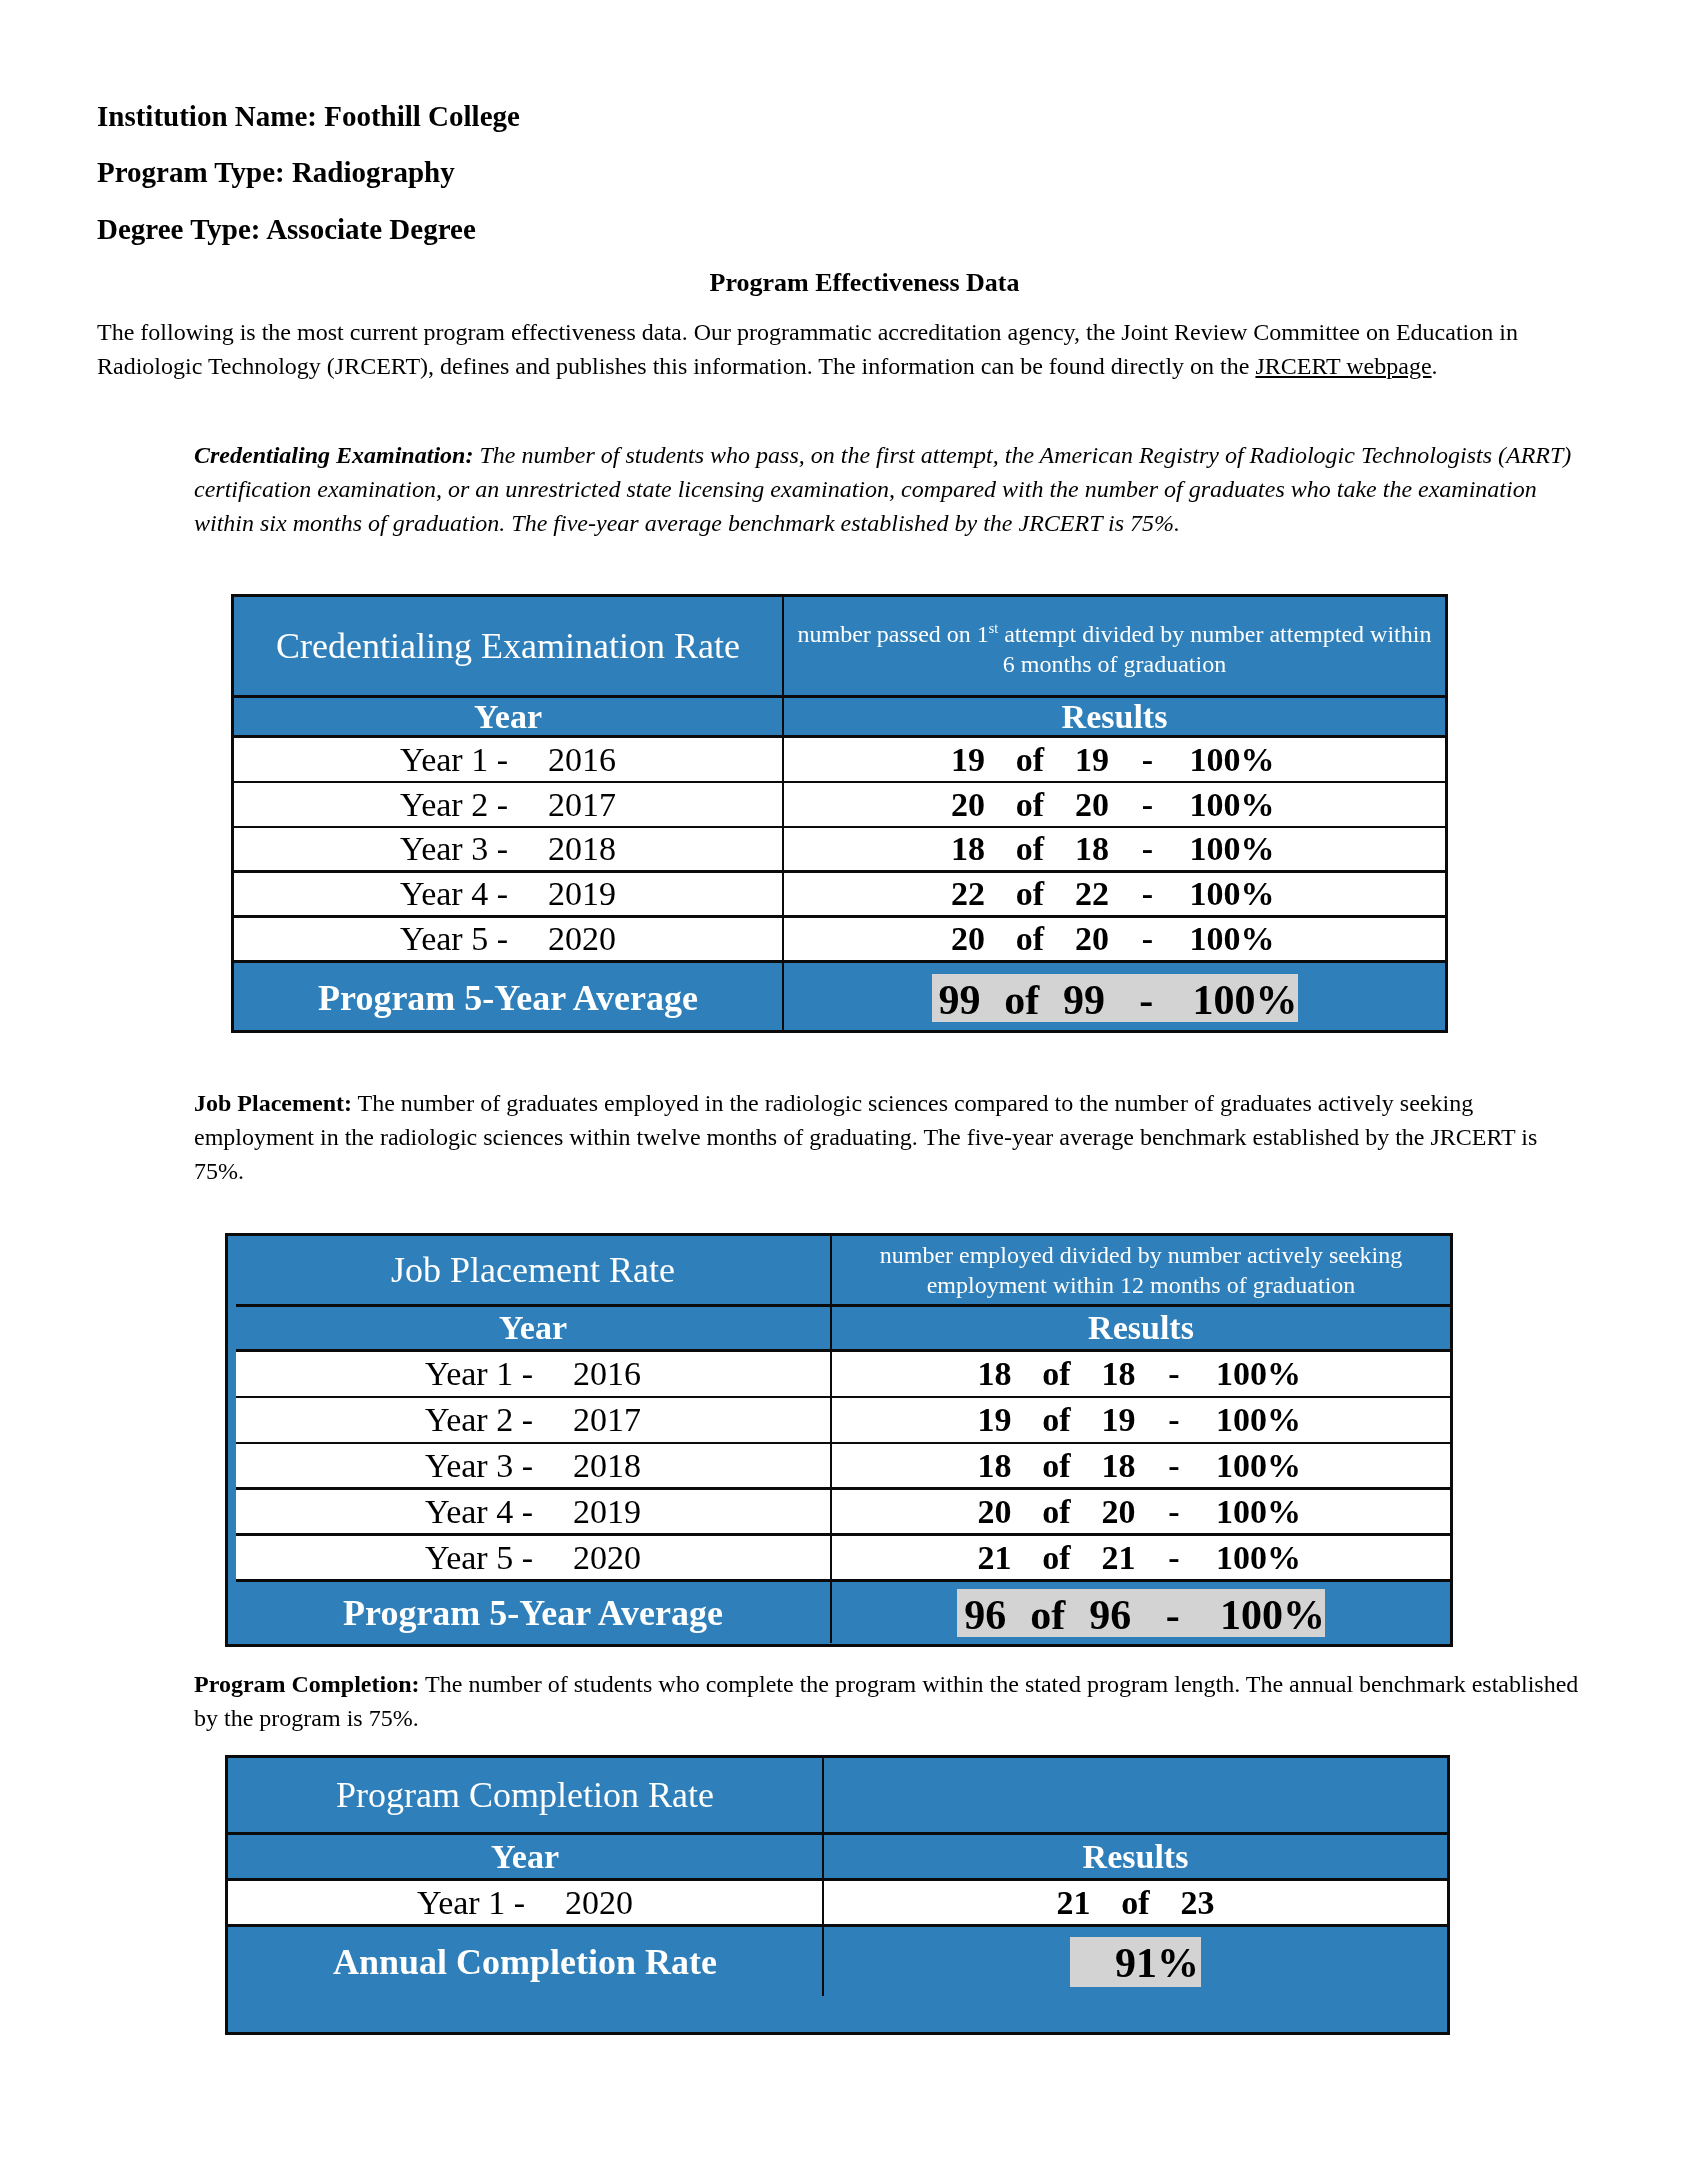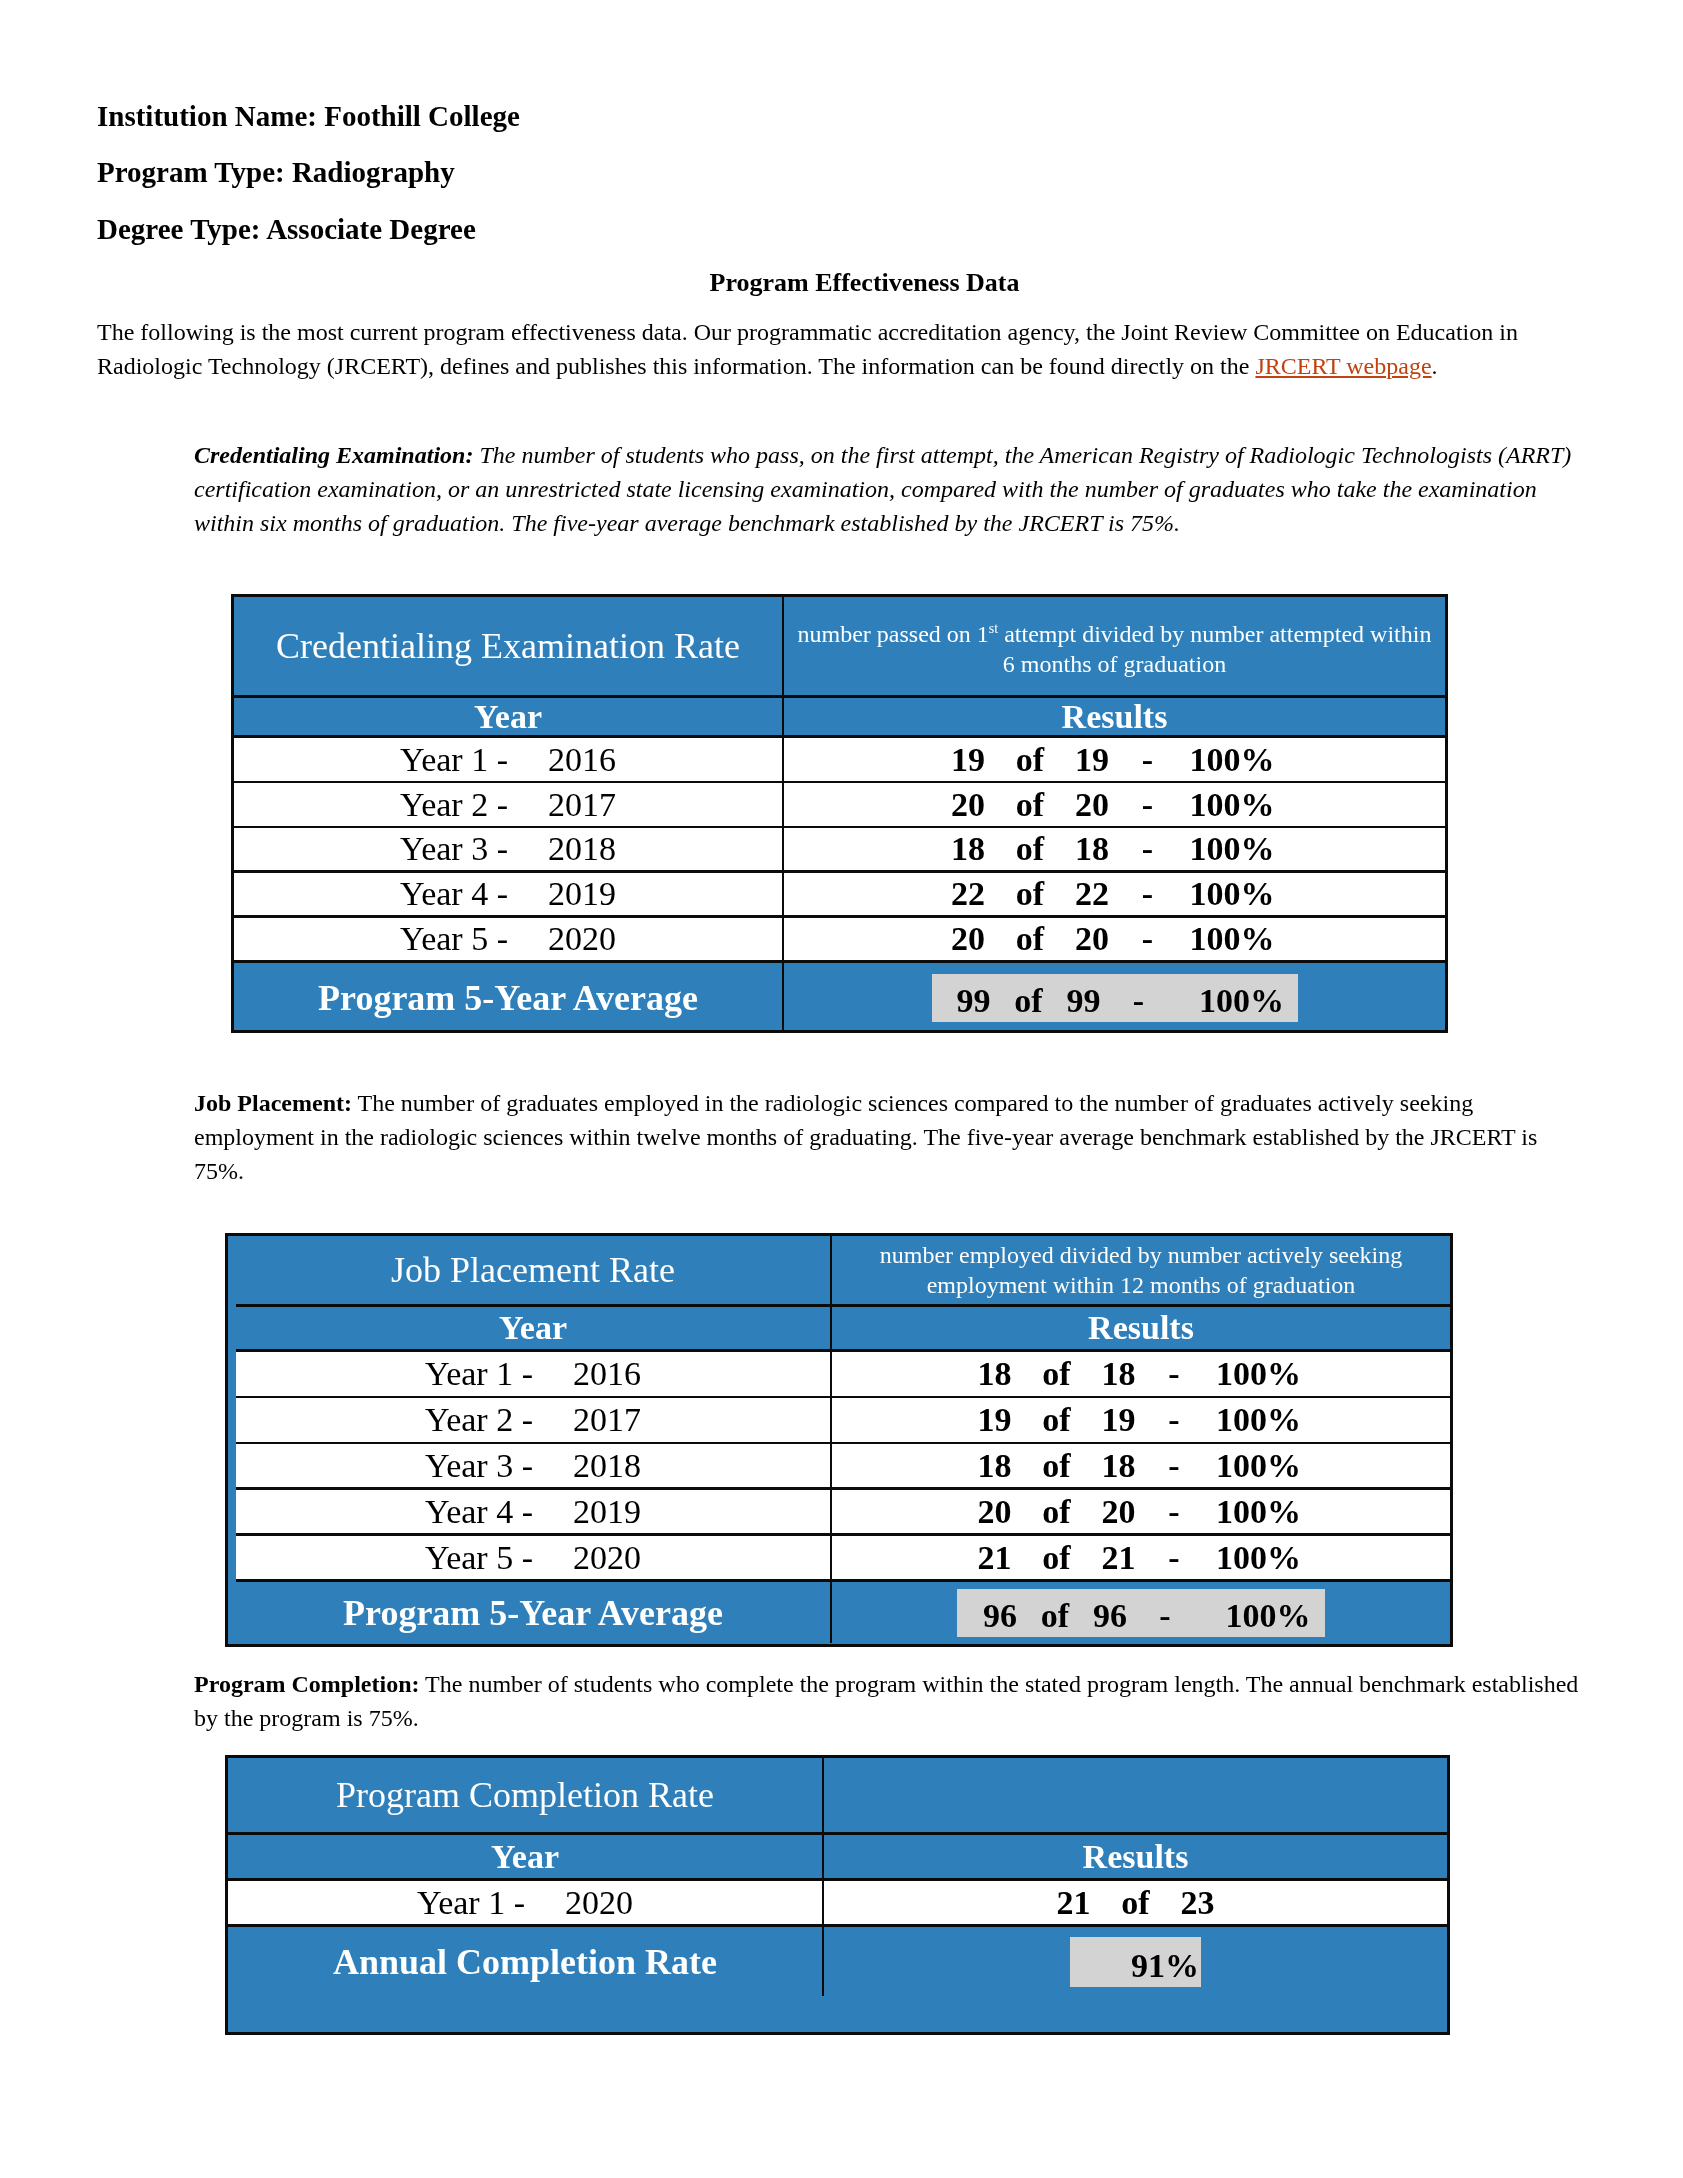--- a/index.html
+++ b/index.html
@@ -9,21 +9,21 @@
   .meta-line { position: absolute; left: 97px; font-weight: bold; font-size: 29px; line-height: 34px; }
   #meta-institution { top: 99px; }
   #meta-program { top: 155px; }
   #meta-degree { top: 212px; }
 
   .doc-heading { position: absolute; top: 267px; left: 0; width: 1655px; text-align: center;
                  font-weight: bold; font-size: 26px; line-height: 32px; padding-left: 37px; }
 
   .intro { position: absolute; top: 315px; left: 97px; width: 1485px;
            font-size: 24px; line-height: 34px; }
-  .intro a { color: #c2410c; text-decoration: underline; }
+  .intro a { color: #000000; text-decoration: underline; }
 
   .section-desc { position: absolute; left: 194px; width: 1386px;
                   font-size: 24px; line-height: 34px; }
   .section-desc b { font-weight: bold; }
   #desc-cred { top: 438px; font-style: italic; }
   #desc-job { top: 1086px; }
   #desc-comp { top: 1667px; }
 
   .rate-table { position: absolute; border: 3px solid #0b0b0b; background: #2e7fba;
                 box-sizing: border-box; }
@@ -42,22 +42,22 @@
   .yearcell { font-size: 34px; }
   .yearcell .yr { display: inline-block; margin-left: 40px; }
   .rescell { font-weight: bold; font-size: 34px; }
   .rescell span { display: inline-block; }
   .rescell .n1 { width: 61px; text-align: center; }
   .rescell .of { width: 63px; text-align: center; }
   .rescell .n2 { width: 61px; text-align: center; }
   .rescell .dash { width: 50px; text-align: center; }
   .rescell .pct { width: 119px; text-align: center; }
   .avg-label { color: #ffffff; font-weight: bold; font-size: 36px; }
-  .avg-box { background: #d3d3d3; font-weight: bold; font-size: 34px; color: #000;
-             padding: 2px 0; display: inline-flex; align-items: flex-end; justify-content: center; }
+  .avg-box { background: #d3d3d3; font-weight: bold; font-size: 42px; color: #000;
+             padding: 2px 0; display: inline-flex; align-items: flex-start; justify-content: center; gap: 8px; }
 
   
   #table-cred { left: 231px; top: 594px; width: 1217px; height: 439px; }
   
   #table-job { left: 225px; top: 1233px; width: 1228px; height: 414px; padding-left: 8px; }
   
   #table-comp { left: 225px; top: 1755px; width: 1225px; height: 280px; }
 </style>
 </head>
 <body>

